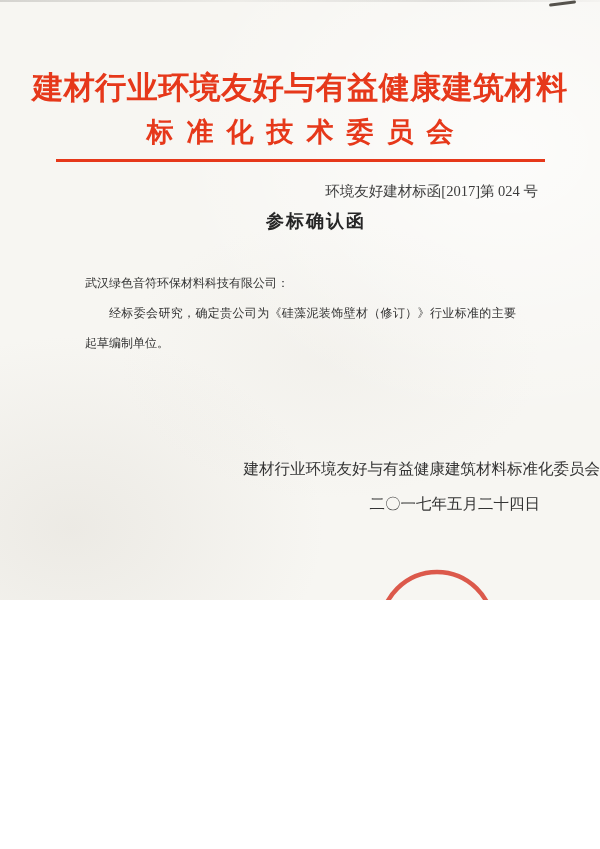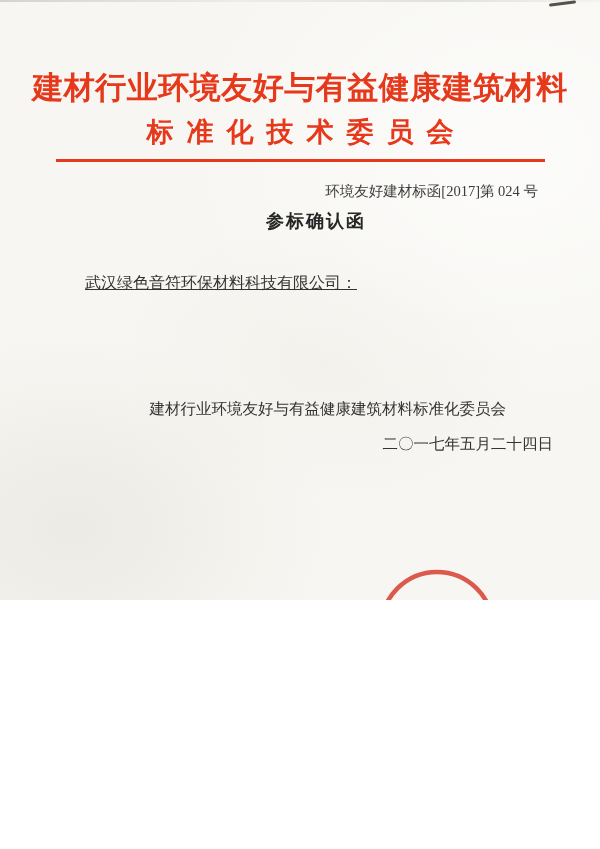--- a/index.html
+++ b/index.html
@@ -13,44 +13,45 @@
       #f7f6f2;
   }
   .top-edge{position:absolute;top:0;left:0;right:0;height:2px;
     background:linear-gradient(to right, rgba(90,88,84,0.22), rgba(120,118,112,0.08) 40%, rgba(90,88,84,0.15) 75%, rgba(150,148,142,0.05));}
   .corner-mark{position:absolute;top:2px;left:549px;width:27px;height:2.5px;background:#55524c;transform:rotate(-7deg);border-radius:2px;}
   .lh1{padding-top:70px;text-align:center;font-weight:bold;font-size:31px;letter-spacing:0.5px;line-height:36px;}
   .lh2{margin-top:11px;text-align:center;font-weight:bold;font-size:27px;letter-spacing:13px;text-indent:13px;line-height:31px;}
   .rule{width:489px;height:3px;margin:11px auto 0 auto;}
   .ref{margin-top:20px;padding-right:62px;text-align:right;font-size:14.5px;color:#3c3c3c;line-height:18px;}
   .doc-title{margin-top:10px;text-align:center;font-weight:bold;font-size:18px;letter-spacing:2px;color:#262626;line-height:22px;padding-left:32px;}
-  .body-text{margin:36px 84px 0 85px;font-size:16px;line-height:30px;color:#333;text-align:justify;text-decoration:underline;}
+  .body-text{margin:36px 84px 0 85px;font-size:12px;line-height:30px;color:#333;text-align:justify;}
   .body-text p{margin:0;}
   .indent{text-indent:2em;}
   .sign-block{margin-top:100px;text-align:right;font-size:15.5px;color:#333;}
-  .sign-org{padding-right:94px;line-height:22px;}
-  .sign-date{padding-right:47px;margin-top:13px;line-height:22px;}
+  .sign-org{line-height:22px;}
+  .sign-date{padding-right:60px;margin-top:13px;line-height:22px;}
   .seal{position:absolute;left:371px;top:562px;mix-blend-mode:multiply;opacity:0.9;}
 </style>
 </head>
 <body>
 
 <div class="page">
   <div class="top-edge"></div>
   <div class="corner-mark"></div>
 
   <div class="lh1" style="color: rgb(230, 56, 26);">建材行业环境友好与有益健康建筑材料</div>
   <div class="lh2" style="color: rgb(230, 56, 26);">标准化技术委员会</div>
   <div class="rule" style="background: rgb(230, 56, 26);"></div>
 
   <div class="ref">环境友好建材标函[2017]第 024 号</div>
   <div class="doc-title">参标确认函</div>
 
   <div class="body-text">
     <p>武汉绿色音符环保材料科技有限公司：</p>
+    <p class="indent">经标委会研究，确定贵公司为《硅藻泥装饰壁材（修订）》行业标准的主要起草编制单位。</p>
   </div>
 
   <div class="sign-block">
     <div class="sign-org">建材行业环境友好与有益健康建筑材料标准化委员会</div>
     <div class="sign-date">二〇一七年五月二十四日</div>
   </div>
 
   <svg class="seal" width="132" height="132" viewBox="0 0 132 132" aria-hidden="true">
     <circle cx="66" cy="66" r="56" fill="none" stroke="#dd3b2b" stroke-width="4.5" opacity="0.92"></circle>
     <polygon fill="#dd3b2b" opacity="0.95" points="66,49 61.8,60.6 49.6,61.1 59.2,68.5 55.9,80.3 66,73.4 76.1,80.3 72.8,68.5 82.4,61.1 70.2,60.6"></polygon>

